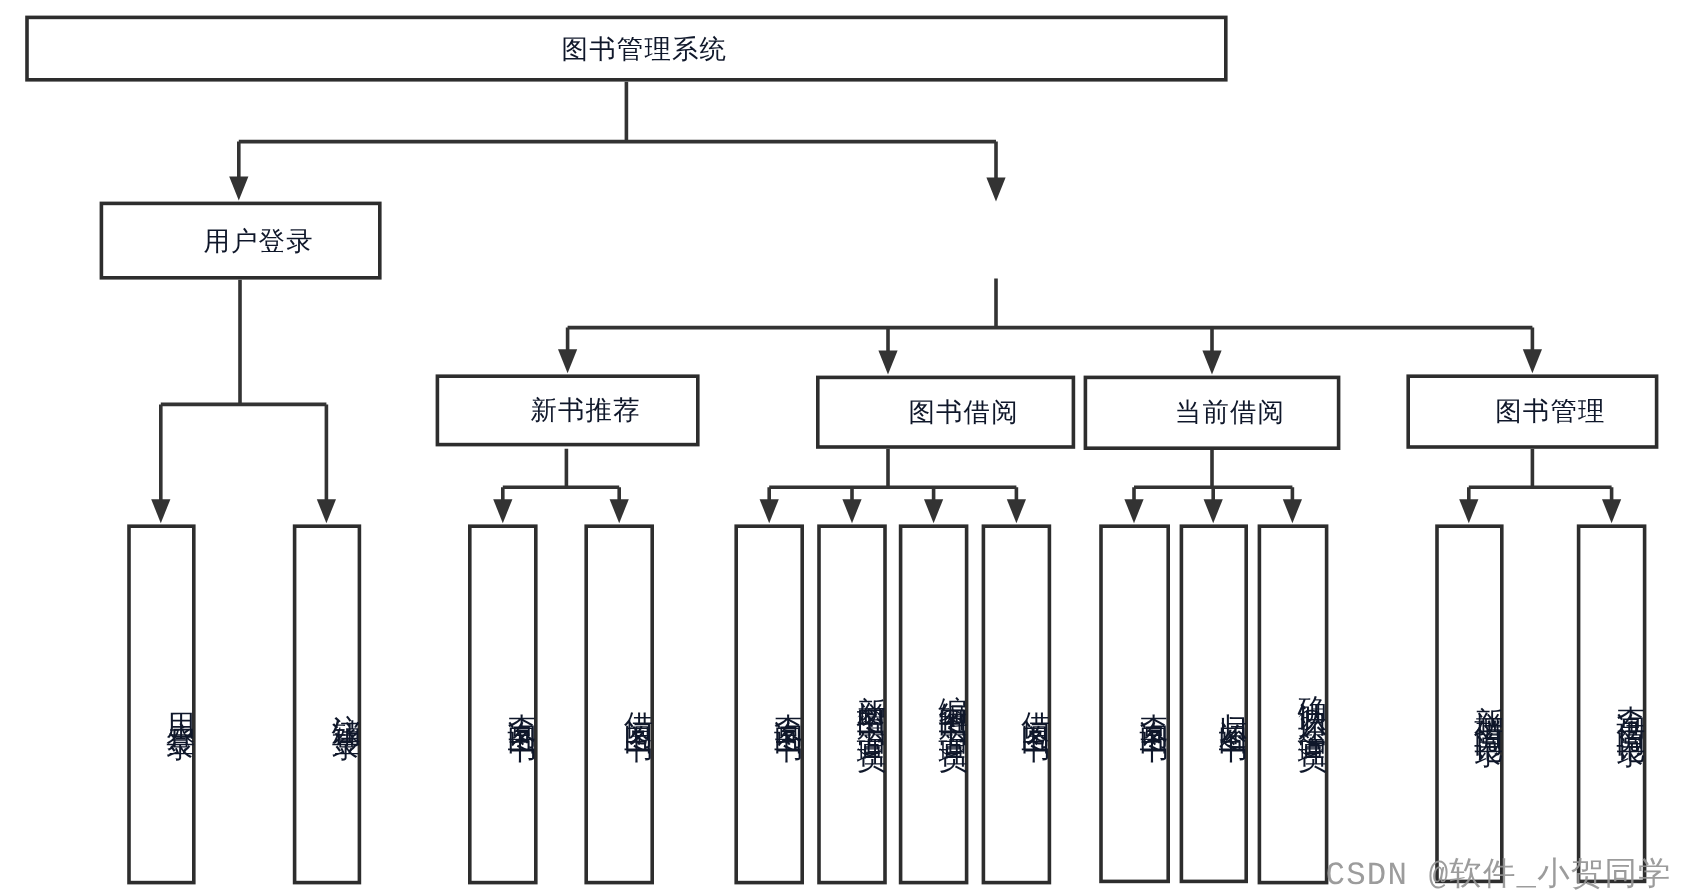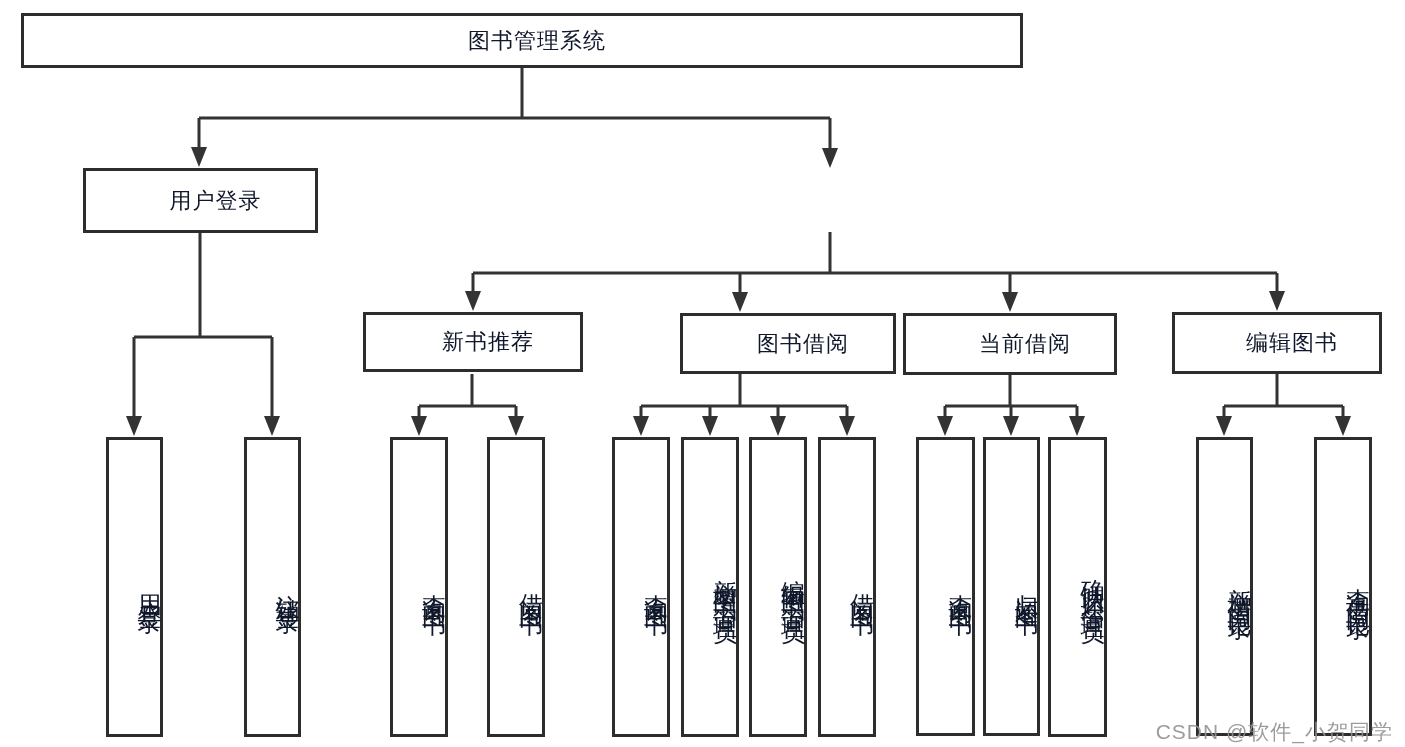--- a/index.html
+++ b/index.html
@@ -44,25 +44,26 @@
     font-size: 24px;
     writing-mode: vertical-rl;
     text-orientation: mixed;
     letter-spacing: 6px;
     line-height: 1;
   }
   .watermark {
     position: absolute;
     right: 12px;
     bottom: 1px;
-    font-size: 21px;
+    font-size: 27px;
     color: rgba(148, 148, 148, 0.92);
     letter-spacing: 1px;
     z-index: 3;
     white-space: nowrap;
+    font-family: Liberation Mono, monospace;
   }
 </style>
 </head>
 <body>
 
 <div class="canvas">
 
   <svg class="connectors" viewBox="0 0 1405 747" xmlns="http://www.w3.org/2000/svg">
     <g stroke="#333333" stroke-width="3" fill="none">
 
@@ -103,21 +104,21 @@
     </g>
   </svg>
 
   <div class="node h" style="left:21px; top:13px; width:1002px; height:55px;">图书管理系统</div>
 
   <div class="node h" style="left:83px; top:168px; width:235px; height:65px;">用户登录</div>
 
   <div class="node h" style="left:363px; top:312px; width:220px; height:60px;">新书推荐</div>
   <div class="node h" style="left:632px; top:313px; width:216px; height:61px;margin-left:48px;">图书借阅</div>
   <div class="node h" style="left:903px; top:313px; width:214px; height:62px;font-family:Liberation Serif, serif;">当前借阅</div>
-  <div class="node h" style="left:1172px; top:312px; width:210px; height:62px;">编辑图书</div>
+  <div class="node h" style="left:1172px; top:312px; width:210px; height:62px;">图书管理</div>
 
   <div class="node v" style="left:106px; top:437px; width:57px; height:300px;">用户登录</div>
   <div class="node v" style="left:244px; top:437px; width:57px; height:300px;">注销登录</div>
 
   <div class="node v" style="left:390px; top:437px; width:58px; height:300px;">查询图书</div>
   <div class="node v" style="left:487px; top:437px; width:58px; height:300px;">借阅图书</div>
 
   <div class="node v" style="left:612px; top:437px; width:58px; height:300px;">查询图书</div>
   <div class="node v" style="left:681px; top:437px; width:58px; height:300px;">新增图书（管理员）</div>
   <div class="node v" style="left:749px; top:437px; width:58px; height:300px;">编辑图书（管理员）</div>

